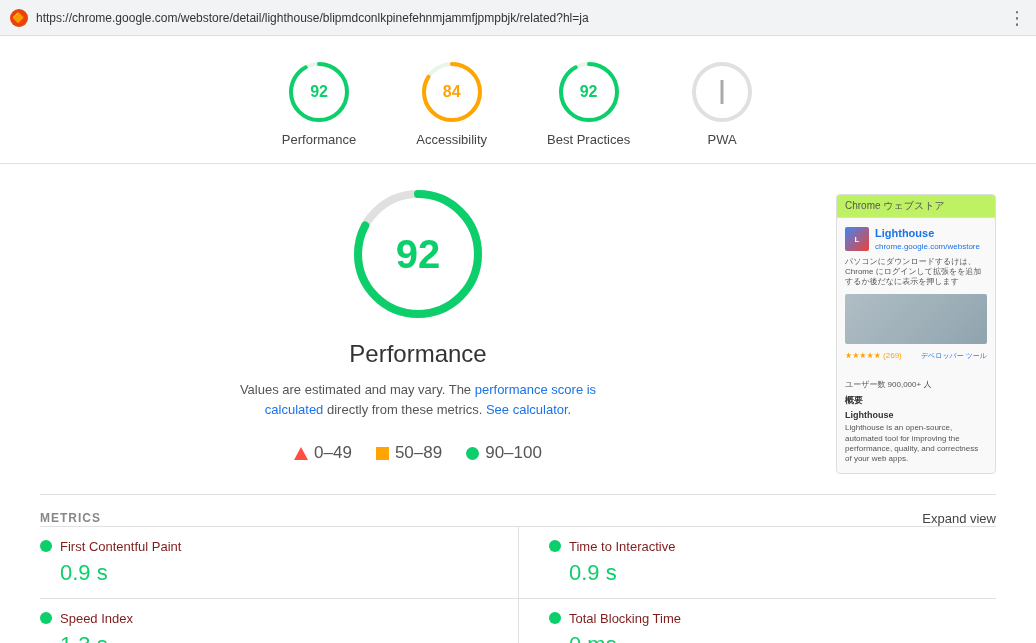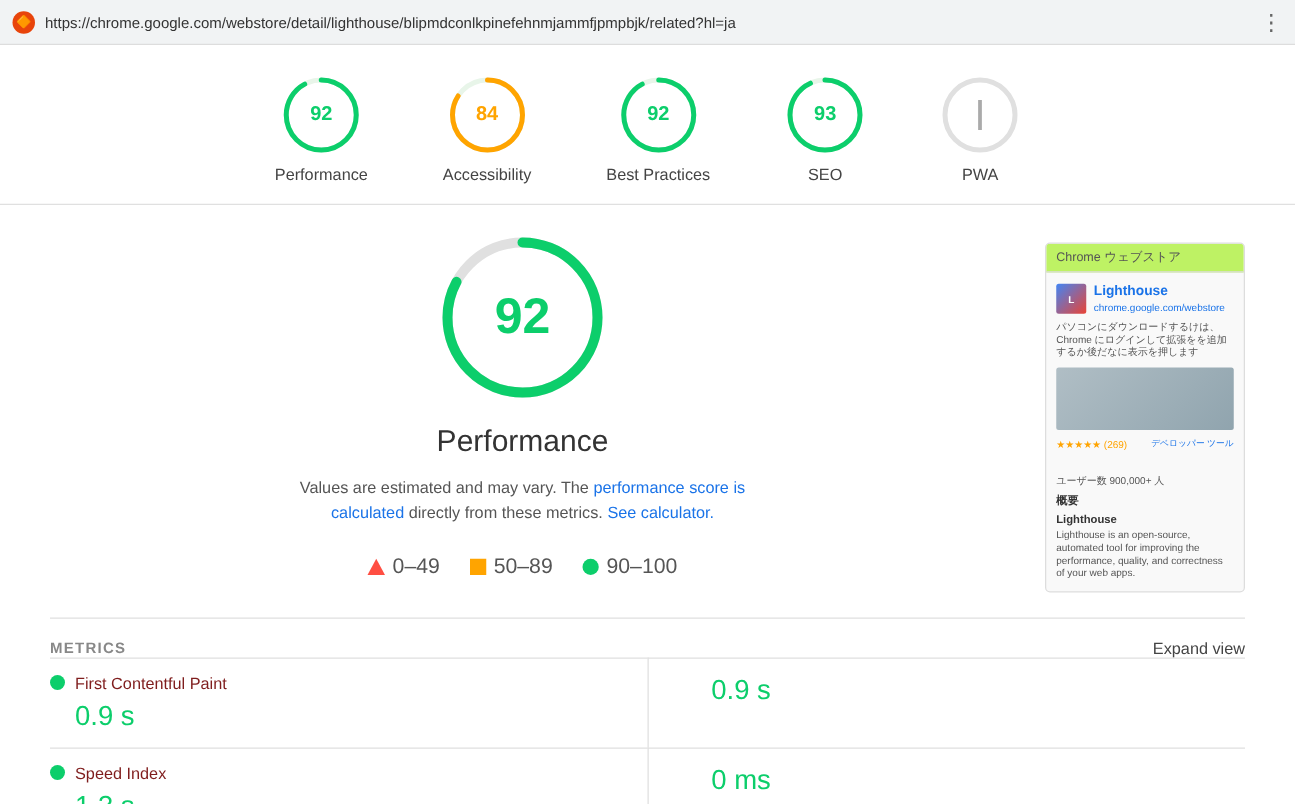--- a/index.html
+++ b/index.html
@@ -352,30 +352,20 @@
     </div>
     <div class="score-item">
       <div class="score-circle">
         <svg width="64" height="64" viewBox="0 0 64 64">
           <circle cx="32" cy="32" r="28" fill="none" stroke="#e8f5e9" stroke-width="4"></circle>
           <circle cx="32" cy="32" r="28" fill="none" stroke="#0cce6b" stroke-width="4" stroke-dasharray="175.92918860102841" stroke-dashoffset="14.074335088082279" stroke-linecap="round"></circle>
         </svg>
         <div class="inner-text" style="color:#0cce6b;font-size:16px;">92</div>
       </div>
       <span class="score-label">Best Practices</span>
-    </div>
-    <div class="score-item">
-      <div class="score-circle">
-        <svg width="64" height="64" viewBox="0 0 64 64">
-          <circle cx="32" cy="32" r="28" fill="none" stroke="#e8f5e9" stroke-width="4"></circle>
-          <circle cx="32" cy="32" r="28" fill="none" stroke="#0cce6b" stroke-width="4" stroke-dasharray="175.92918860102841" stroke-dashoffset="12.31504320207199" stroke-linecap="round"></circle>
-        </svg>
-        <div class="inner-text" style="color:#0cce6b;font-size:16px;">93</div>
-      </div>
-      <span class="score-label">SEO</span>
     </div>
     <div class="score-item">
       <div class="score-circle">
         <svg width="64" height="64" viewBox="0 0 64 64">
           <circle cx="32" cy="32" r="28" fill="none" stroke="#e0e0e0" stroke-width="4"></circle>
           <line x1="20" y1="32" x2="44" y2="32" stroke="#aaa" stroke-width="3"></line>
         </svg>
       </div>
       <span class="score-label">PWA</span>
     </div>
@@ -455,26 +445,34 @@
   </div>
   <div class="metrics-grid" id="metrics-grid-container">
       <div class="metric-item">
     <div class="metric-label-row">
       <div class="metric-dot" style="background:#0cce6b;"></div>
       <span class="metric-label">First Contentful Paint</span>
     </div>
     <div class="metric-value" style="color:#0cce6b;">0.9 s</div>
   </div>
       <div class="metric-item">
+    <div class="metric-label-row">
+      <div class="metric-dot" style="background:#0cce6b;"></div>
+      <span class="metric-label">Time to Interactive</span>
+    </div>
     <div class="metric-value" style="color:#0cce6b;">0.9 s</div>
   </div>
       <div class="metric-item">
     <div class="metric-label-row">
       <div class="metric-dot" style="background:#0cce6b;"></div>
       <span class="metric-label">Speed Index</span>
     </div>
     <div class="metric-value" style="color:#0cce6b;">1.3 s</div>
   </div>
       <div class="metric-item">
+    <div class="metric-label-row">
+      <div class="metric-dot" style="background:#0cce6b;"></div>
+      <span class="metric-label">Total Blocking Time</span>
+    </div>
     <div class="metric-value" style="color:#0cce6b;">0 ms</div>
   </div>
     </div>
 </div>
 
 </body></html>

